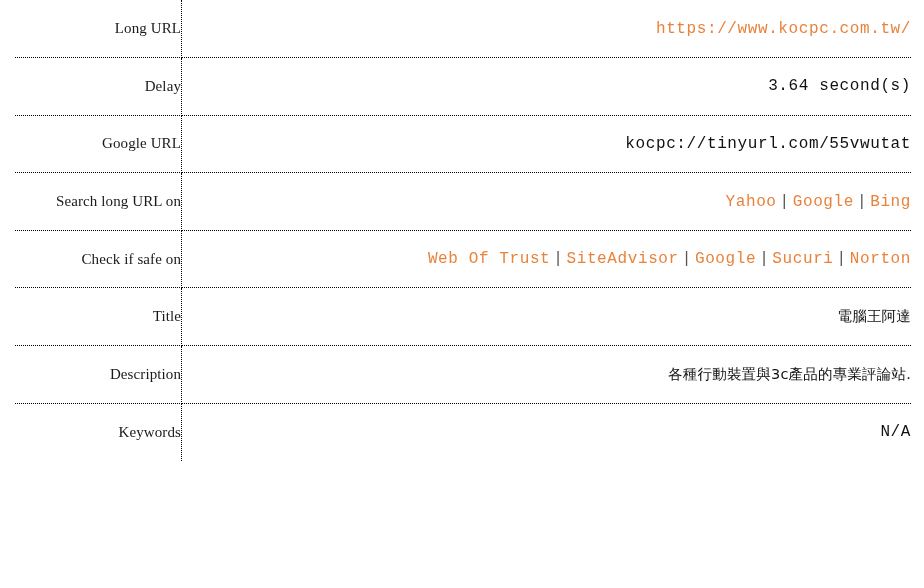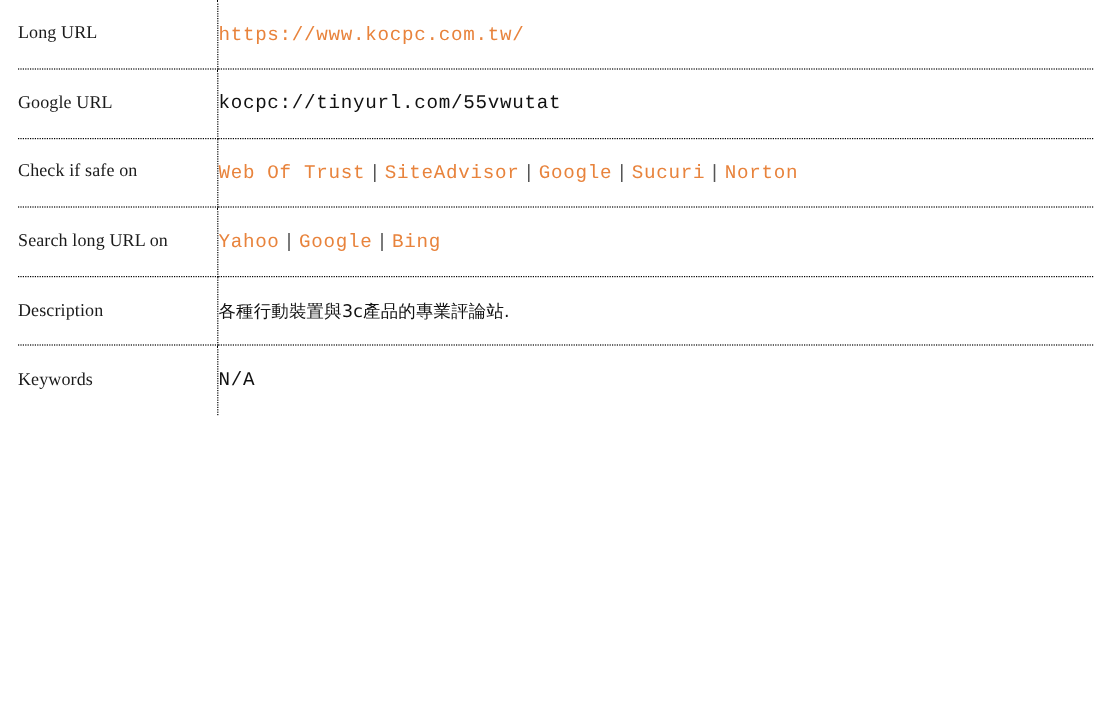--- a/index.html
+++ b/index.html
@@ -17,20 +17,21 @@
 
   #result-table {
     width: 896px;
     margin: 0 0 0 15px;
     border-collapse: collapse;
     table-layout: fixed;
   }
 
   #result-table tr {
     height: 57.6px;
+    text-align: right;
   }
 
   #result-table td {
     vertical-align: middle;
     padding: 0;
     border-bottom: 1px dotted #000000;
   }
 
   
   #result-table tr:last-child td {
@@ -81,30 +82,38 @@
 </head>
 <body>
 
 <table id="result-table">
   <tbody>
       <tr>
         <td class="label-cell">Long URL</td>
         <td class="value-cell"><span class="link">https://www.kocpc.com.tw/</span></td>
       </tr>
       <tr>
+        <td class="label-cell">Delay</td>
+        <td class="value-cell"><span class="plain">3.64 second(s)</span></td>
+      </tr>
+      <tr>
         <td class="label-cell">Google URL</td>
         <td class="value-cell"><span class="plain">kocpc://tinyurl.com/55vwutat</span></td>
+      </tr>
+      <tr>
+        <td class="label-cell">Search long URL on</td>
+        <td class="value-cell"><span class="link">Yahoo</span><span class="sep">|</span><span class="link">Google</span><span class="sep">|</span><span class="link">Bing</span></td>
       </tr>
       <tr>
         <td class="label-cell">Check if safe on</td>
         <td class="value-cell"><span class="link">Web Of Trust</span><span class="sep">|</span><span class="link">SiteAdvisor</span><span class="sep">|</span><span class="link">Google</span><span class="sep">|</span><span class="link">Sucuri</span><span class="sep">|</span><span class="link">Norton</span></td>
       </tr>
       <tr>
-        <td class="label-cell">Search long URL on</td>
-        <td class="value-cell"><span class="link">Yahoo</span><span class="sep">|</span><span class="link">Google</span><span class="sep">|</span><span class="link">Bing</span></td>
+        <td class="label-cell">Title</td>
+        <td class="value-cell cjk"><span class="plain">電腦王阿達</span></td>
       </tr>
       <tr>
         <td class="label-cell">Description</td>
         <td class="value-cell cjk"><span class="plain">各種行動裝置與3c產品的專業評論站.</span></td>
       </tr>
       <tr>
         <td class="label-cell">Keywords</td>
         <td class="value-cell"><span class="plain">N/A</span></td>
       </tr>
     </tbody>

